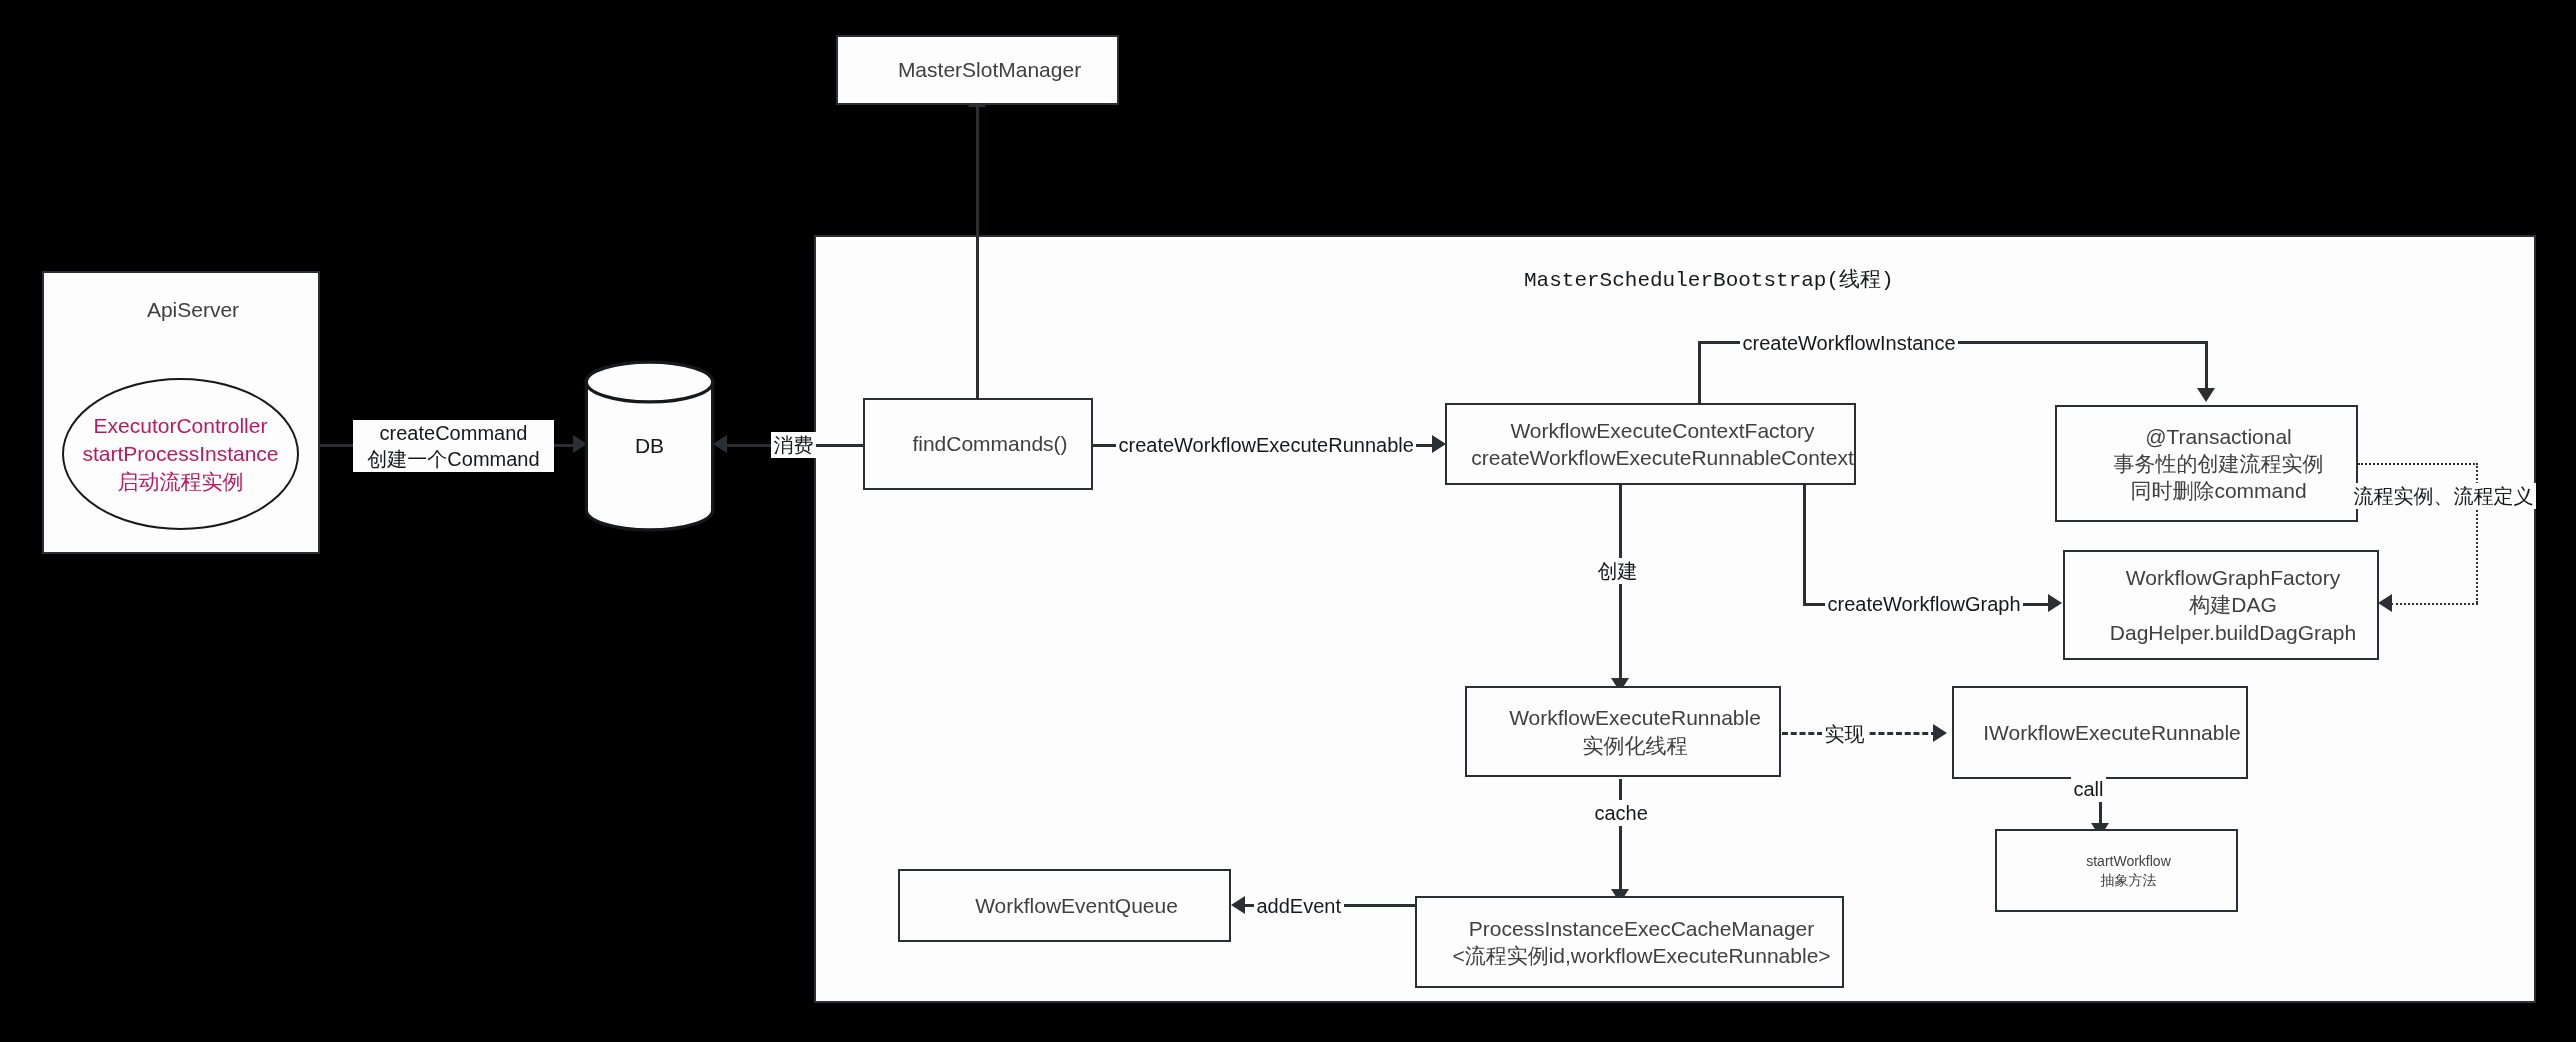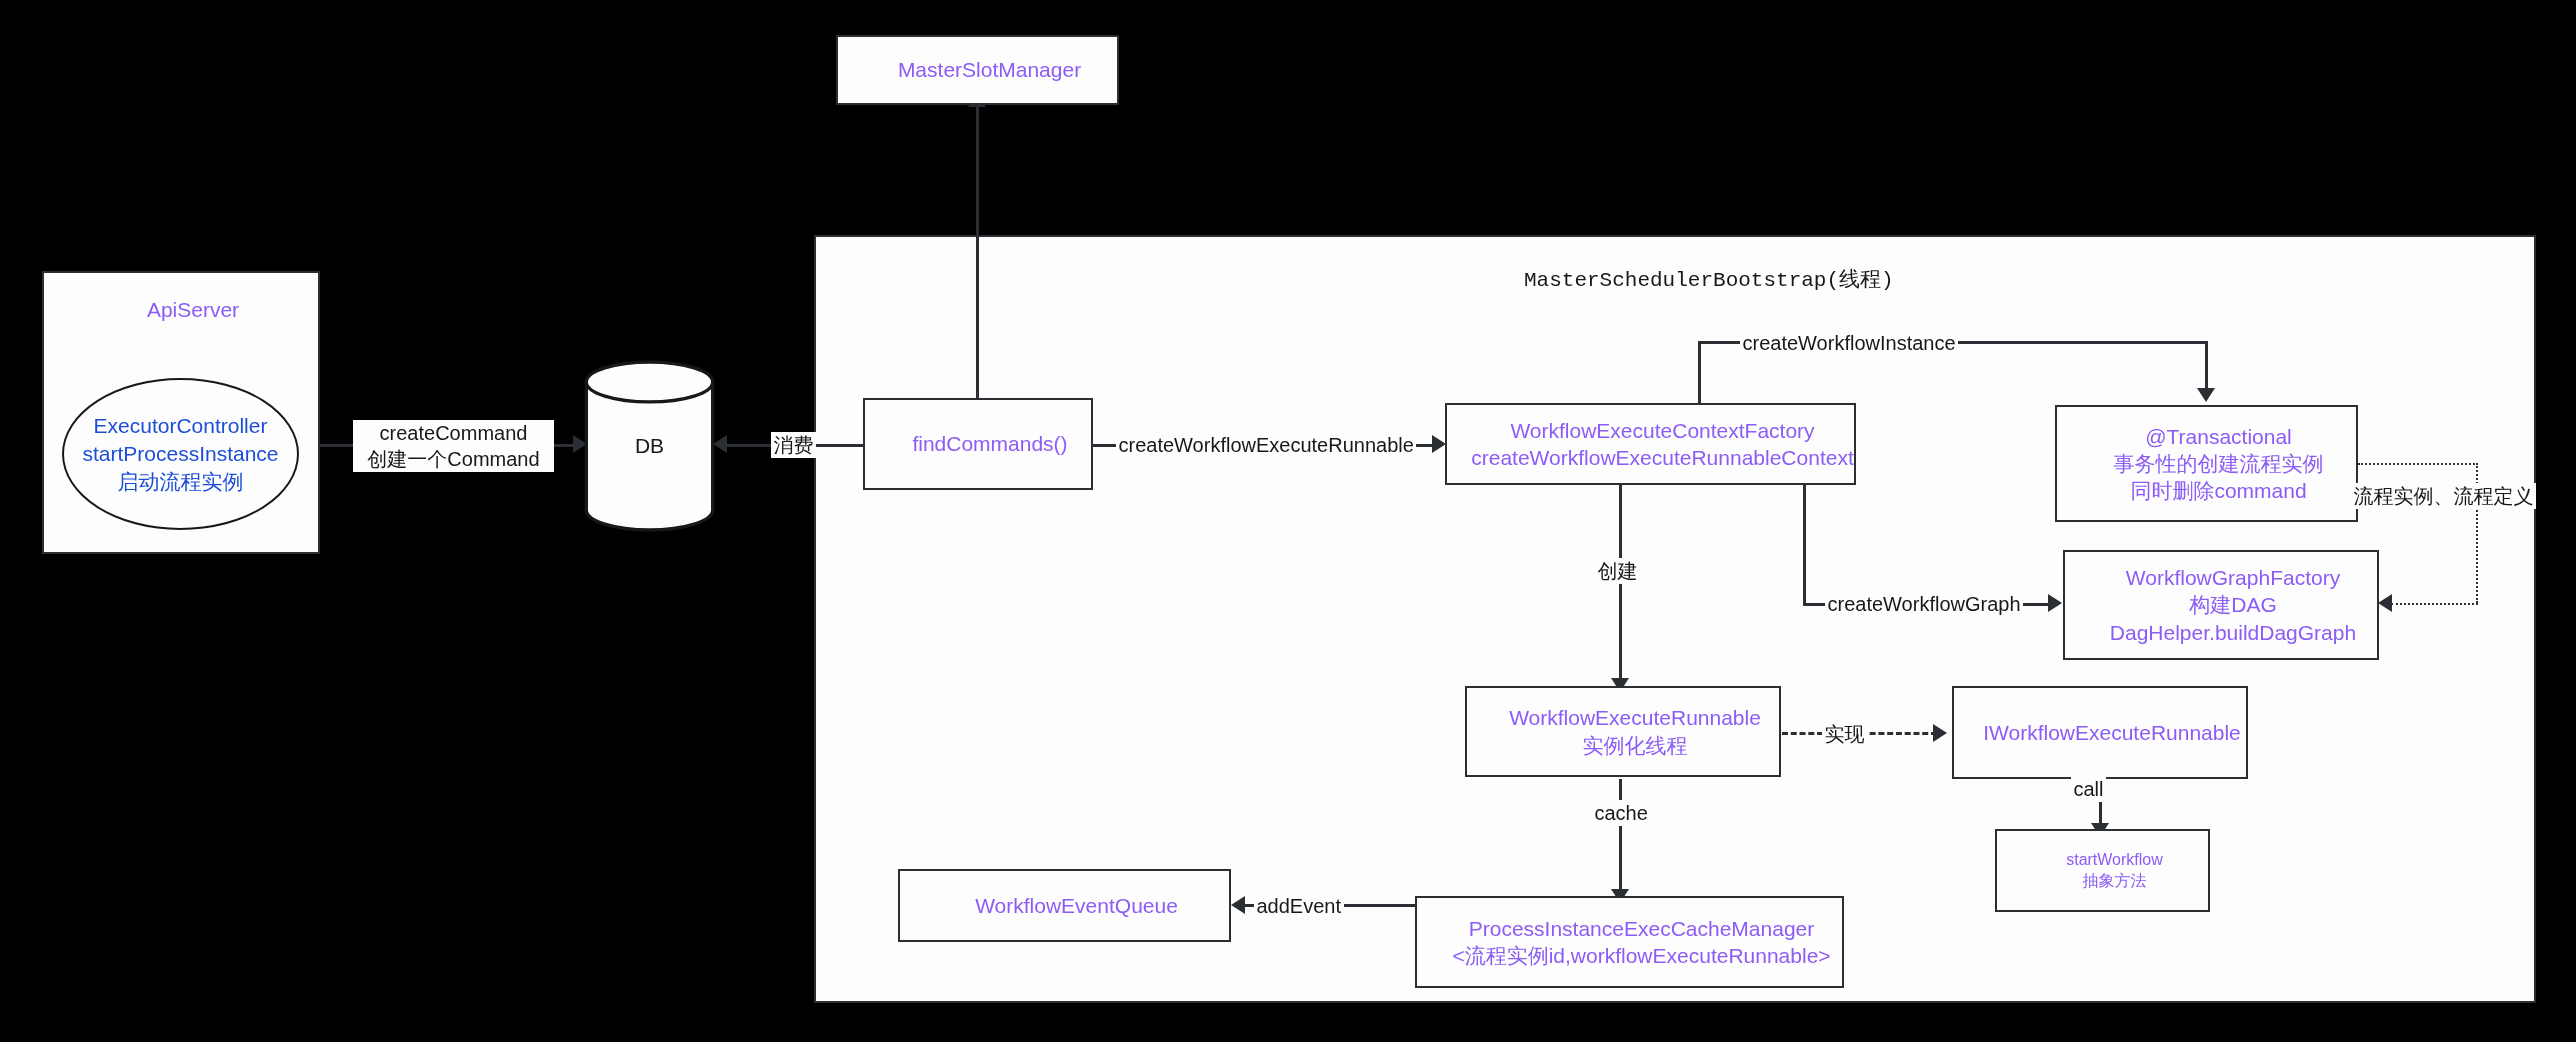--- a/index.html
+++ b/index.html
@@ -17,21 +17,21 @@
   }
   .node {
     position: absolute;
     box-sizing: border-box;
     background: #fdfdfd;
     border: 2.5px solid #2b2f33;
     display: flex;
     flex-direction: column;
     align-items: center;
     justify-content: center;
-    color: #8b5cf6;
+    color: #404040;
     text-align: center;
     line-height: 1.3;
     z-index: 5;
     padding-left: 24px;
   }
   .node .ln { display: block; white-space: nowrap; }
   .group {
     position: absolute;
     box-sizing: border-box;
     background: #fdfdfd;
@@ -50,21 +50,21 @@
     box-sizing: border-box;
     border: 2.5px solid #16181a;
     border-radius: 50%;
     background: #fdfdfd;
     display: flex;
     flex-direction: column;
     align-items: center;
     justify-content: center;
     text-align: center;
     line-height: 1.32;
-    color: #1d4ed8;
+    color: #be185d;
     z-index: 6;
   }
   .cyl {
     position: absolute;
     z-index: 5;
   }
   .edge {
     position: absolute;
     background: #2b2f33;
     z-index: 3;
@@ -226,21 +226,21 @@
   <div class="elabel" style="left:1822px; top:721px; font-size:20px;">实现</div>
 
   <div class="node" style="left:1952px; top:686px; width:296px; height:93px; font-size:21px;">
     <span class="ln">IWorkflowExecuteRunnable</span>
   </div>
 
   <div class="edge v" style="left:2099px; top:779px; height:50px;"></div>
   <div class="arrow down" style="left:2091px; top:823px;"></div>
   <div class="elabel" style="left:2071px; top:776px; font-size:20px;">call</div>
 
-  <div class="node" style="left:1995px; top:829px; width:215px; height:83px; font-size:16px;">
+  <div class="node" style="left:1995px; top:829px; width:243px; height:83px; font-size:14px;">
     <span class="ln">startWorkflow</span>
     <span class="ln">抽象方法</span>
   </div>
 
   <div class="edge v" style="left:1619px; top:779px; height:117px;"></div>
   <div class="arrow down" style="left:1611px; top:889px;"></div>
   <div class="elabel" style="left:1592px; top:800px; font-size:20px;">cache</div>
 
   <div class="node" style="left:1415px; top:896px; width:429px; height:92px; font-size:21px;">
     <span class="ln">ProcessInstanceExecCacheManager</span>

